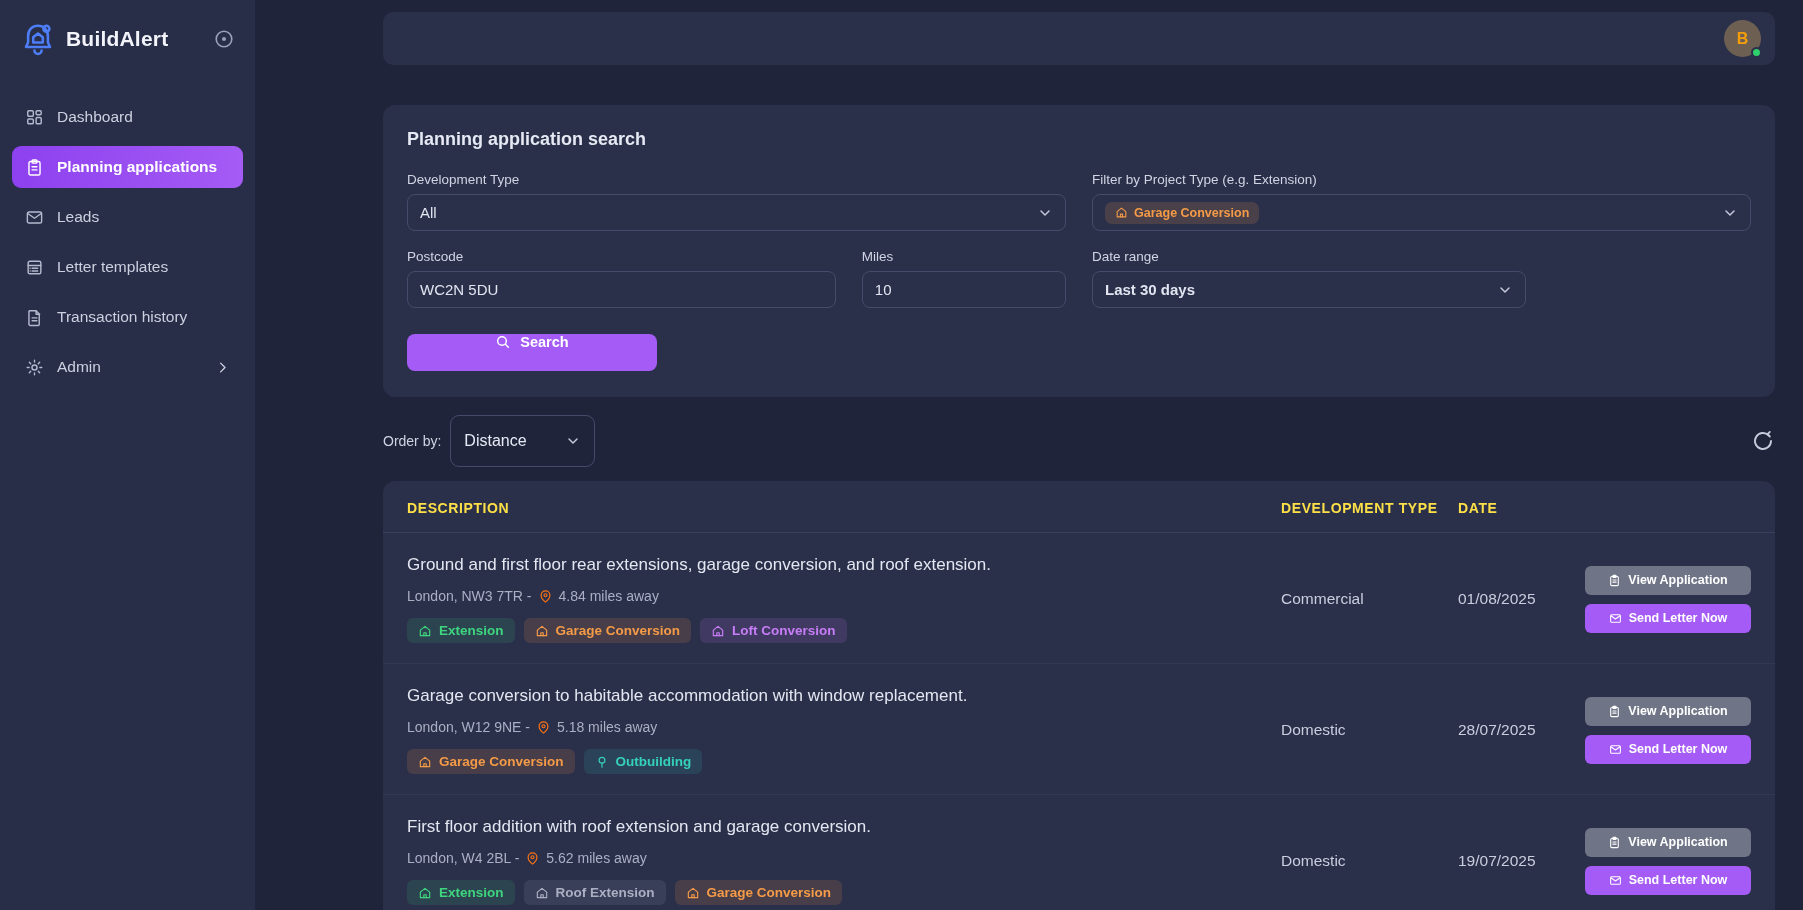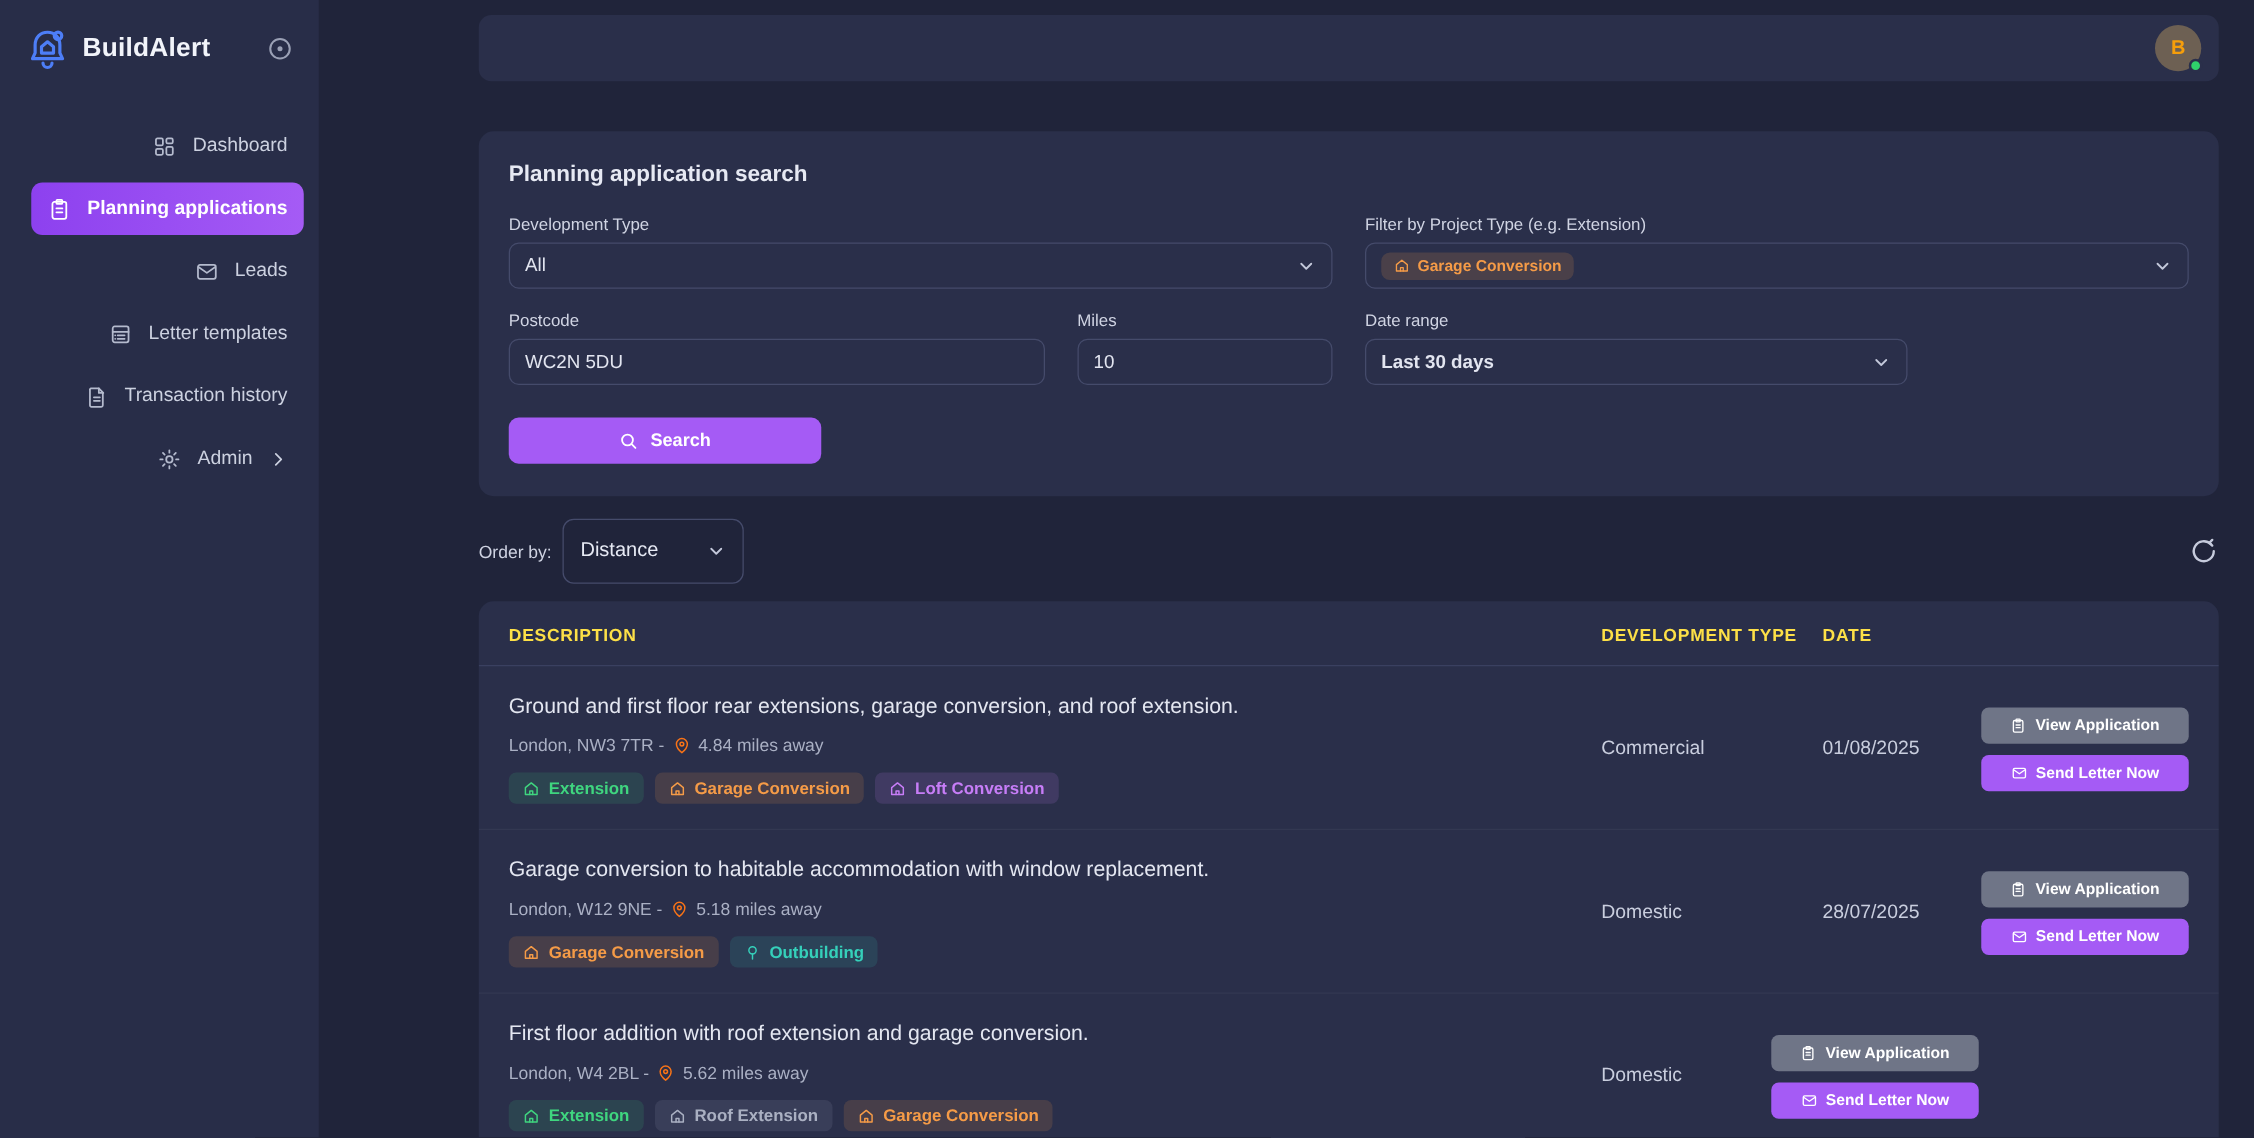--- a/index.html
+++ b/index.html
@@ -5,21 +5,21 @@
   * { margin:0; padding:0; box-sizing:border-box; }
   html,body { width:1803px; height:910px; overflow:hidden; }
   body { background:#20243a; font-family:"Liberation Sans", sans-serif; color:#e7eaf4; display:flex; }
 
   
   .sidebar { width:255px; height:100%; background:#282d48; flex-shrink:0; padding-top:16px; }
   .brand-row { display:flex; align-items:center; gap:10px; padding:0 20px; height:46px; }
   .brand-logo { width:36px; height:36px; color:#4d7ef7; }
   .brand-name { font-size:21px; font-weight:700; color:#f2f4fa; letter-spacing:.2px; flex:1; }
   .sidebar-toggle { width:22px; height:22px; color:#9aa0b5; cursor:pointer; }
-  .nav { margin-top:34px; display:flex; flex-direction:column; gap:8px;align-items:flex-end; }
+  .nav { margin-top:34px; display:flex; flex-direction:column; gap:8px; }
   .nav-item { display:flex; align-items:center; gap:13px; height:42px; margin:0 12px; padding:0 13px;
               border-radius:9px; color:#ccd1e0; font-size:15.5px; cursor:pointer; }
   .nav-item svg { width:19px; height:19px; flex-shrink:0; color:#b4bacd; }
   .nav-item.active { background:linear-gradient(90deg,#8d41ef,#a55bf5); color:#ffffff; font-weight:700; }
   .nav-item.active svg { color:#fff; }
   .nav-item .chev { margin-left:auto; width:15px; height:15px; color:#ccd1e0; }
 
   
   .main { flex:1; padding:12px 28px 0 128px; display:flex; flex-direction:column; min-width:0; }
   .topbar { height:53px; background:#2a2f4a; border-radius:10px; display:flex; align-items:center;
@@ -39,21 +39,21 @@
              display:flex; align-items:center; padding:0 12px; font-size:15px; color:#e2e5f0; width:100%; cursor:pointer;gap:12px; }
   input.control { cursor:text; outline:none; }
   .control .chevron { margin-left:auto; width:16px; height:16px; color:#c3c8da; flex-shrink:0; }
   .subrow { display:grid; grid-template-columns:2.1fr 1fr; column-gap:26px; }
   .daterange-wrap .control { width:434px;font-weight:bold; }
   .chip { display:inline-flex; align-items:center; gap:6px; padding:4px 10px; border-radius:7px;
           font-size:12.5px; font-weight:700; color:#f59b47; background:rgba(245,155,71,.16); }
   .chip svg { width:13px; height:13px; }
   .search-btn { margin-top:26px; width:250px; height:37px; border:none; border-radius:8px;
                 background:#a55bf5; color:#fff; font-size:14.5px; font-weight:700;
-                display:flex; align-items:center; justify-content:center; gap:9px; cursor:pointer;
+                display:flex; justify-content:center; gap:9px; cursor:pointer;
                 font-family:"Liberation Sans", sans-serif; }
   .search-btn svg { width:16px; height:16px; }
 
   
   .order-row { margin:18px 0 14px; display:flex; align-items:center; flex-shrink:0; }
   .order-label { font-size:14px; color:#cfd3e2; margin-right:9px; }
   .order-select { width:145px; height:52px; border:1px solid #454b6b; border-radius:9px;
                   display:flex; align-items:center; padding:0 13px; font-size:16px; color:#e7eaf4; cursor:pointer; }
   .order-select .chevron { margin-left:auto; width:16px; height:16px; color:#c3c8da; }
   .refresh-btn { margin-left:auto; width:24px; height:24px; color:#c6cbdc; cursor:pointer; }
@@ -379,20 +379,21 @@
               <span class="tag tag-orange">
   <svg viewBox="0 0 24 24" fill="none" stroke="currentColor" stroke-width="2" stroke-linecap="round" stroke-linejoin="round">
                   <path d="M4 10.5 12 4l8 6.5V20H4z"></path>
                   <path d="M10 20v-5h4v5"></path>
                 </svg>
 <span>Garage Conversion</span>
               </span>
             </div>
     </div>
     <div class="cell-mid">Domestic</div>
+    <div class="cell-mid">19/07/2025</div>
     <div class="cell-actions">
       <button class="btn btn-view">
         <svg viewBox="0 0 24 24" fill="none" stroke="currentColor" stroke-width="2" stroke-linecap="round">
                 <rect x="5" y="4.5" width="14" height="17" rx="2"></rect>
                 <rect x="9" y="2.5" width="6" height="4" rx="1"></rect>
                 <path d="M9 11h6M9 15h6"></path>
               </svg>
         <span>View Application</span>
       </button>
       <button class="btn btn-send">

